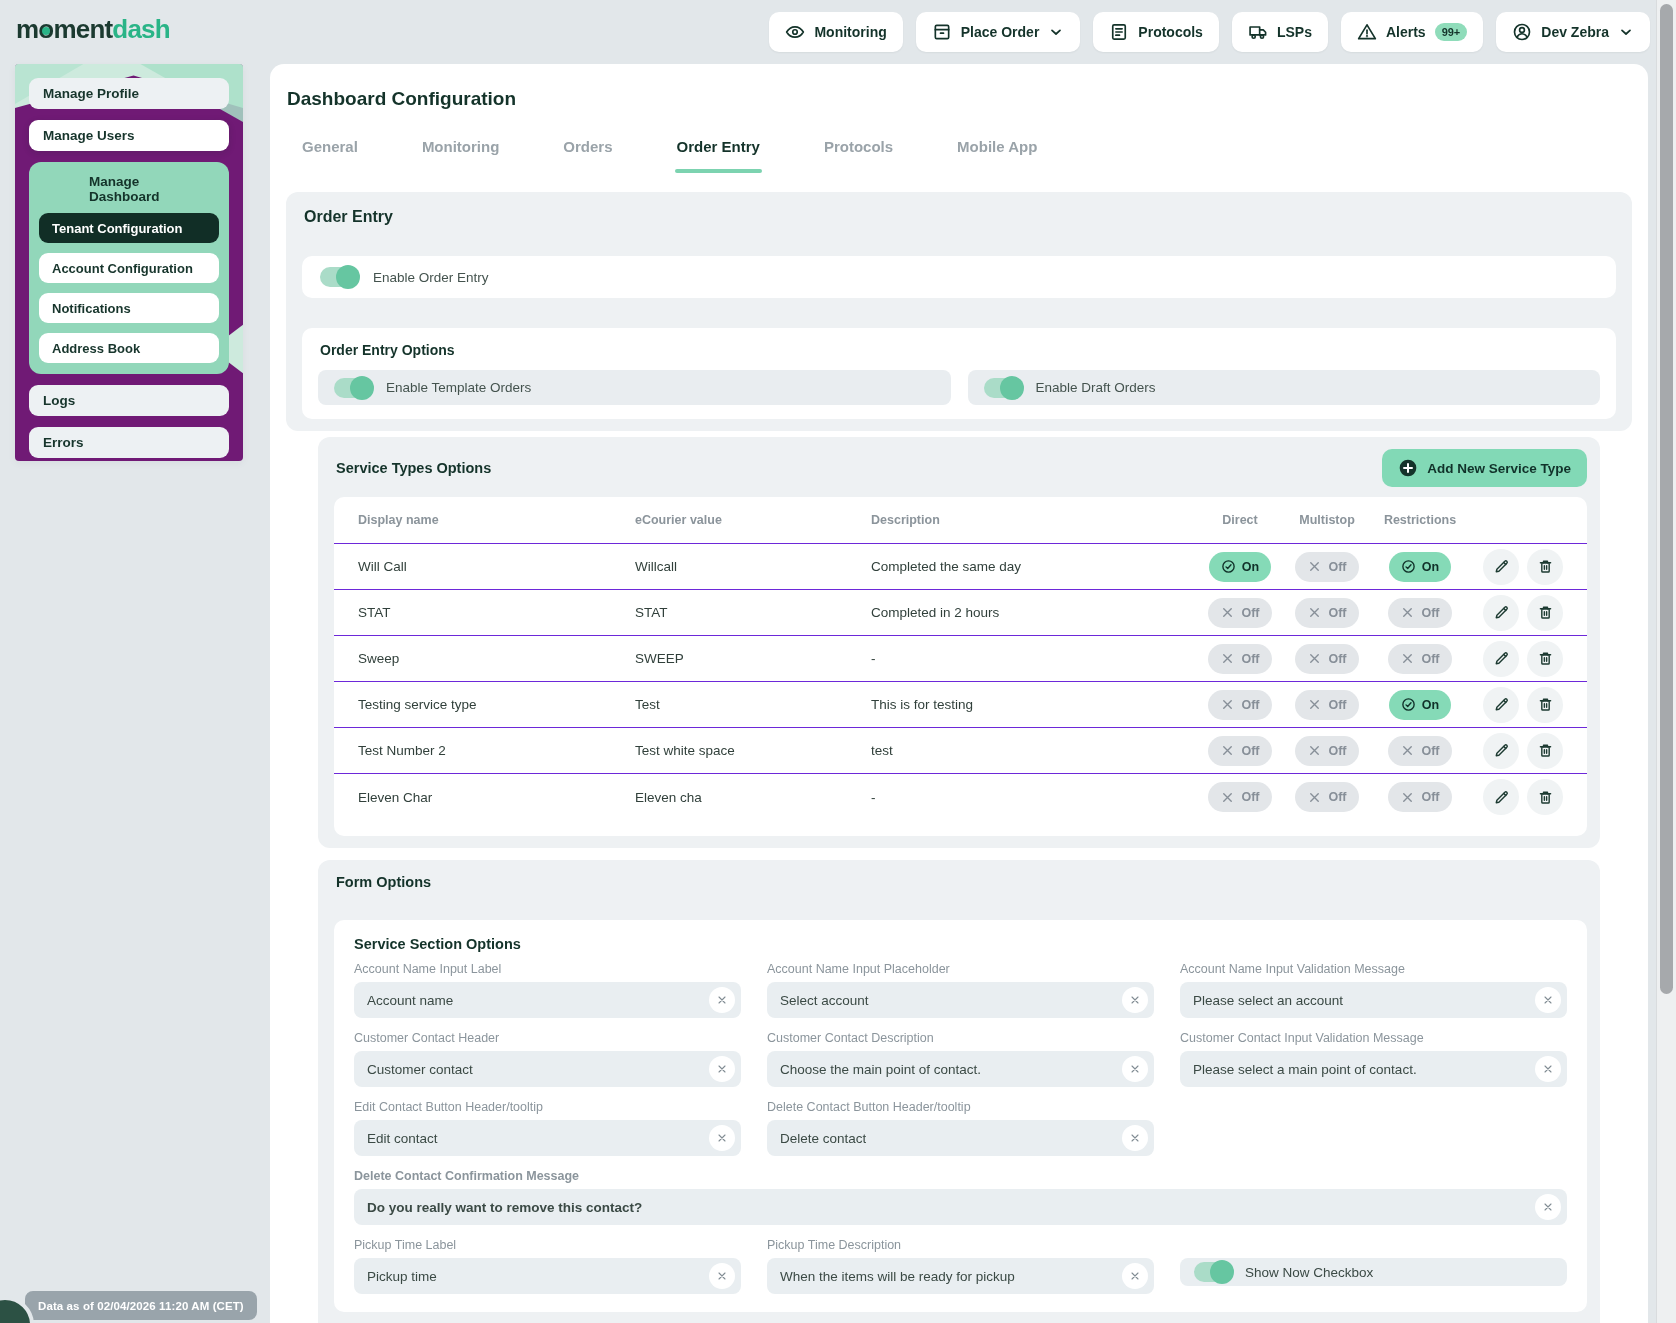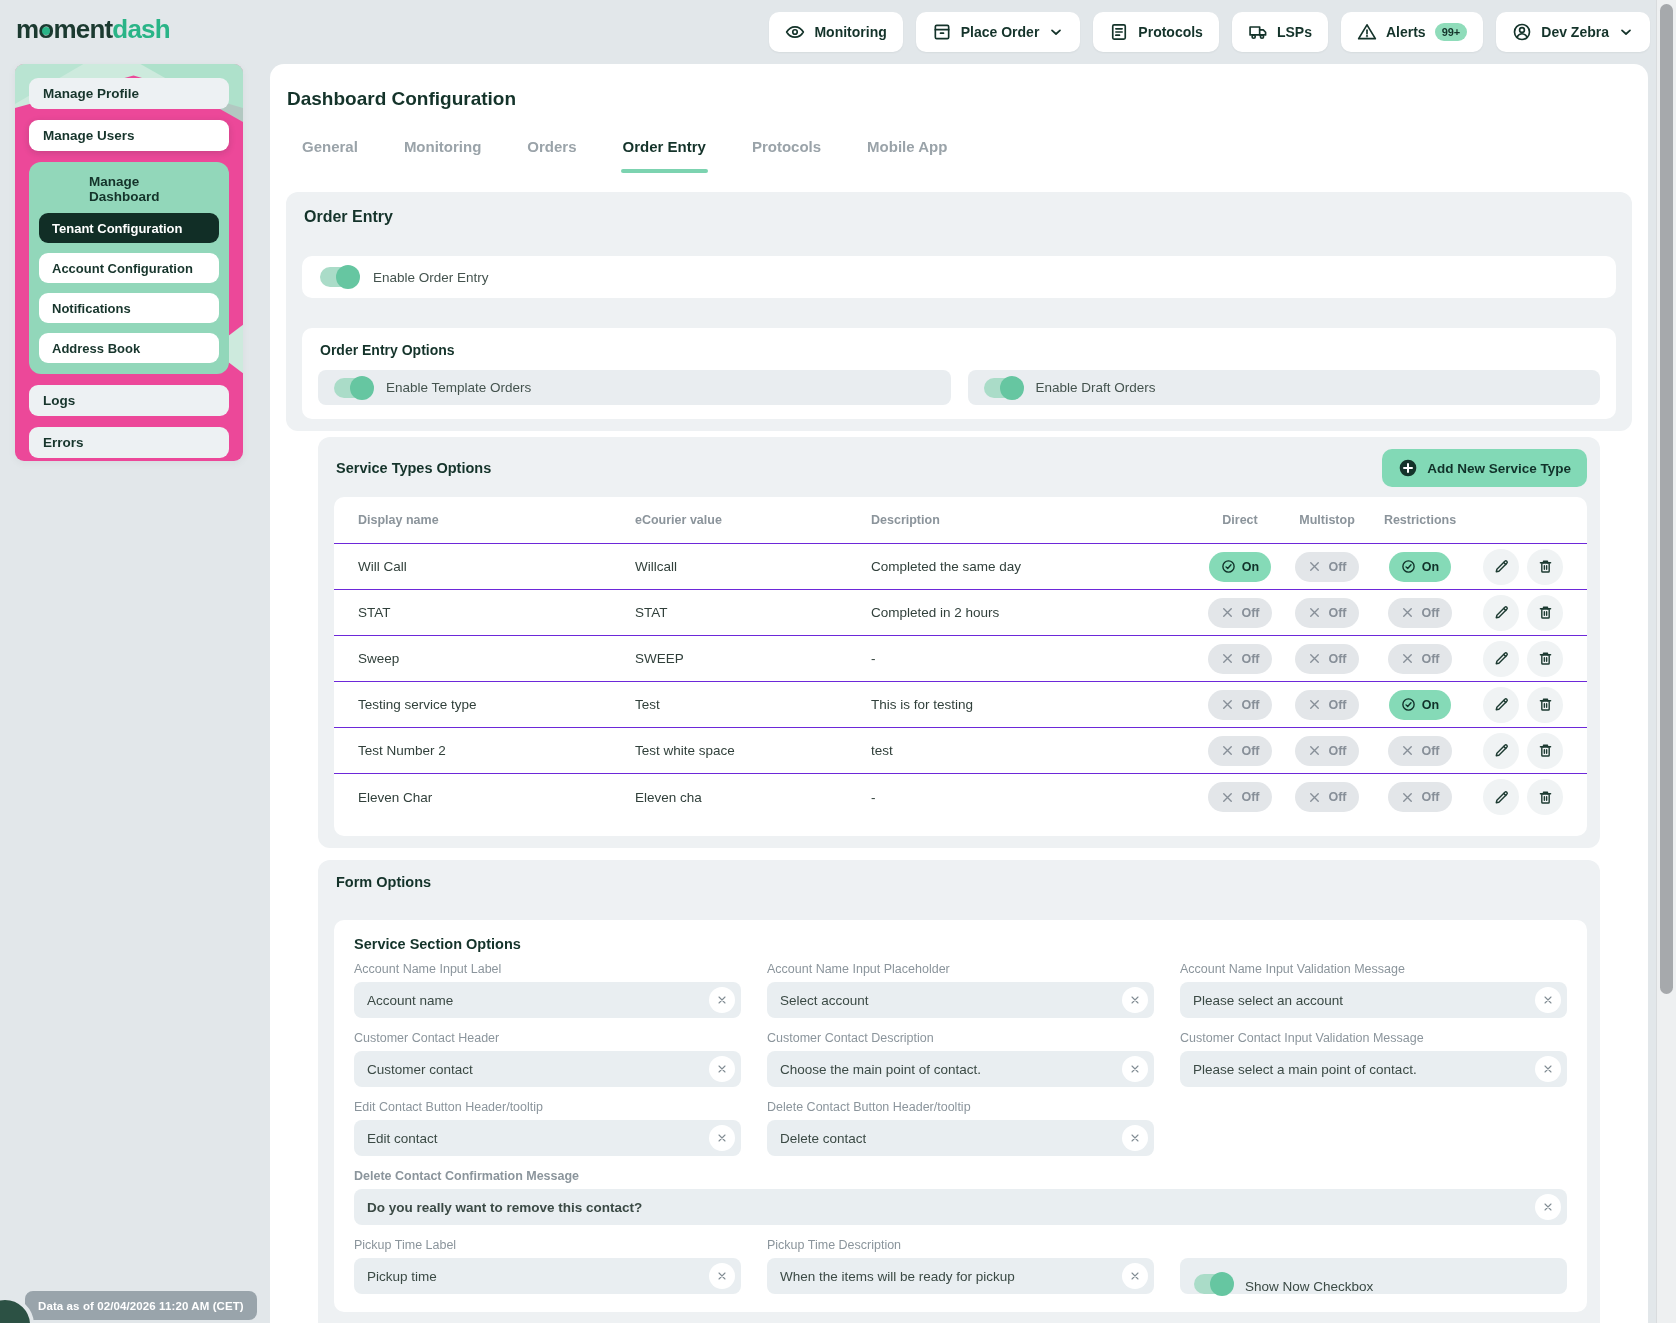--- a/index.html
+++ b/index.html
@@ -19,41 +19,41 @@
   .logo .logo-o { position:relative; display:inline-block; }
   .logo .logo-o::after { content:""; position:absolute; left:50%; top:56%; width:8px; height:8px; border-radius:50%; background:#2ab487; transform:translate(-50%,-50%); }
   .logo .logo-dash { color:#2ab487; }
   .nav { position:absolute; right:26px; top:12px; display:flex; gap:13px; }
   .nav-btn { background:#fff; border-radius:10px; height:40px; display:flex; align-items:center; gap:9px; padding:0 16px; font-size:14px; font-weight:700; color:#14332a; box-shadow:0 1px 2px rgba(20,40,35,.06); cursor:pointer; }
   .nav-btn .ic { width:20px; height:20px; color:#14332a; }
   .nav-btn .chev { width:16px; height:16px; color:#14332a; }
   .nav-badge { background:#8fdcba; color:#14332a; font-size:11px; font-weight:700; border-radius:10px; padding:3px 7px; }
 
   
-  .sidebar { position:absolute; left:15px; top:64px; width:228px; height:397px; background:#ec4899; border-radius:9px; padding:14px; overflow:hidden; box-shadow:0 2px 8px rgba(20,40,35,.05); }
+  .sidebar { position:absolute; left:15px; top:64px; width:228px; height:397px; background:#701a75; border-radius:4px; padding:14px; overflow:hidden; box-shadow:0 2px 8px rgba(20,40,35,.05); }
   .side-deco { position:absolute; left:0; top:0; width:100%; height:64px; pointer-events:none; }
   .deco-a { position:absolute; left:0; top:0; width:100%; height:44px; background:#cdeadd; clip-path:polygon(0 0,100% 0,100% 100%,52% 26%,0 100%); }
   .deco-b { position:absolute; left:55%; top:0; width:45%; height:58px; background:#a8dfc8; clip-path:polygon(0 0,100% 0,100% 100%); opacity:.85; }
   .deco-c { position:absolute; left:0; top:0; width:30%; height:40px; background:#b9e4d2; clip-path:polygon(0 0,100% 0,0 100%); }
   .deco-d { position:absolute; right:-14px; top:250px; width:46px; height:70px; background:#cdeadd; clip-path:polygon(100% 0,100% 100%,0 50%); }
   .side-item { position:relative; height:31px; border-radius:9px; display:flex; align-items:center; padding:0 14px; font-size:13.5px; font-weight:700; color:#17352c; margin-bottom:11px; cursor:pointer; }
   .side-item.muted { background:#edf1f3; }
   .side-item.white { background:#fff; box-shadow:0 2px 7px rgba(20,40,35,.16); }
   .side-group { position:relative; background:#92d7ba; border-radius:12px; padding:9px 10px 1px 10px; margin-bottom:11px; }
   .side-group-label { font-size:13.5px; font-weight:700; color:#14332a; padding:3px 6px 9px 6px;margin-left:44px; }
   .side-sub { height:30px; border-radius:9px; display:flex; align-items:center; padding:0 13px; font-size:13px; font-weight:700; margin-bottom:10px; background:#fff; color:#17352c; cursor:pointer; }
   .side-sub.active { background:#112e26; color:#fff; }
 
   .status-badge { position:absolute; left:25px; top:1291px; height:29px; border-radius:8px; background:#99a4ab; color:#fff; font-size:11.5px; font-weight:700; display:flex; align-items:center; padding:0 13px; letter-spacing:.1px; }
   .corner-circle { position:absolute; left:-24px; top:1296px; width:58px; height:58px; border-radius:50%; background:#2c5144; border:4px solid #e2e7ea; }
 
   
   .main { position:absolute; left:270px; top:64px; width:1378px; height:1259px; background:#fff; border-radius:14px 14px 0 0; overflow:hidden; }
   .page-title { margin:24px 0 0 17px; font-size:19px; font-weight:800; color:#14332a; }
-  .tabs { display:flex; gap:46px; margin:28px 0 0 32px; height:24px; }
+  .tabs { display:flex; gap:64px; margin:28px 0 0 32px; height:24px; }
   .tab { position:relative; font-size:15px; font-weight:700; color:#9aa3a9; cursor:pointer; }
   .tab.active { color:#14332a; }
   .tab.active::after { content:""; position:absolute; left:-2px; right:-2px; bottom:-11px; height:4px; border-radius:2px; background:#7cd3b0; }
 
   .panel { background:#eef1f3; border-radius:12px; }
   .panel-a { margin:30px 16px 0 16px; padding:14px 16px 12px 16px; }
   .panel-heading-lg { font-size:16px; font-weight:800; color:#14332a; margin:2px 0 14px 2px; }
   .panel-heading { font-size:14.5px; font-weight:800; color:#14332a; }
 
   .card { background:#fff; border-radius:10px;margin-top:30px; }
@@ -94,21 +94,21 @@
   .panel-c > .panel-heading { margin:0 0 14px 2px; }
   .form-card { padding:16px 20px 18px 20px; }
   .form-card .sec-head { font-size:14.5px; font-weight:800; color:#14332a; margin-bottom:10px; }
   .fgrid { display:grid; grid-template-columns:repeat(3,1fr); column-gap:26px; row-gap:13px; }
   .field-label { font-size:12.5px; color:#8b959c; margin-bottom:6px; }
   .input { background:#e9eef1; border-radius:8px; height:36px; display:flex; align-items:center; justify-content:space-between; padding:0 6px 0 13px; cursor:text; }
   .input .val { font-size:13.5px; color:#3b4a45; white-space:nowrap; overflow:hidden; }
   .clear-btn { width:26px; height:26px; border-radius:50%; background:#fff; display:flex; align-items:center; justify-content:center; color:#818c93; flex:0 0 auto; cursor:pointer; }
   .clear-btn .ic { width:12px; height:12px; }
   .span-all { grid-column:1 / -1;font-weight:bold; }
-  .toggle-cell { background:#e9eef1; border-radius:8px; height:36px; display:flex; align-items:flex-end; gap:13px; padding:0 14px; }
+  .toggle-cell { background:#e9eef1; border-radius:8px; height:28px; display:flex; align-items:center; gap:13px; padding:0 14px; }
   .toggle-cell .toggle-label { color:#3b4a45; }
   .locations-card { margin-top:18px; padding:18px 20px 60px 20px; }
 
   
   .vscroll { position:absolute; right:0; top:0; width:20px; height:100%; background:#eef0f1; border-left:1px solid #d9dcde; }
   .vscroll .thumb { position:absolute; left:3px; top:4px; width:13px; height:990px; border-radius:7px; background:#a6a9ac; cursor:pointer; }
 </style>
 </head>
 <body>
 

